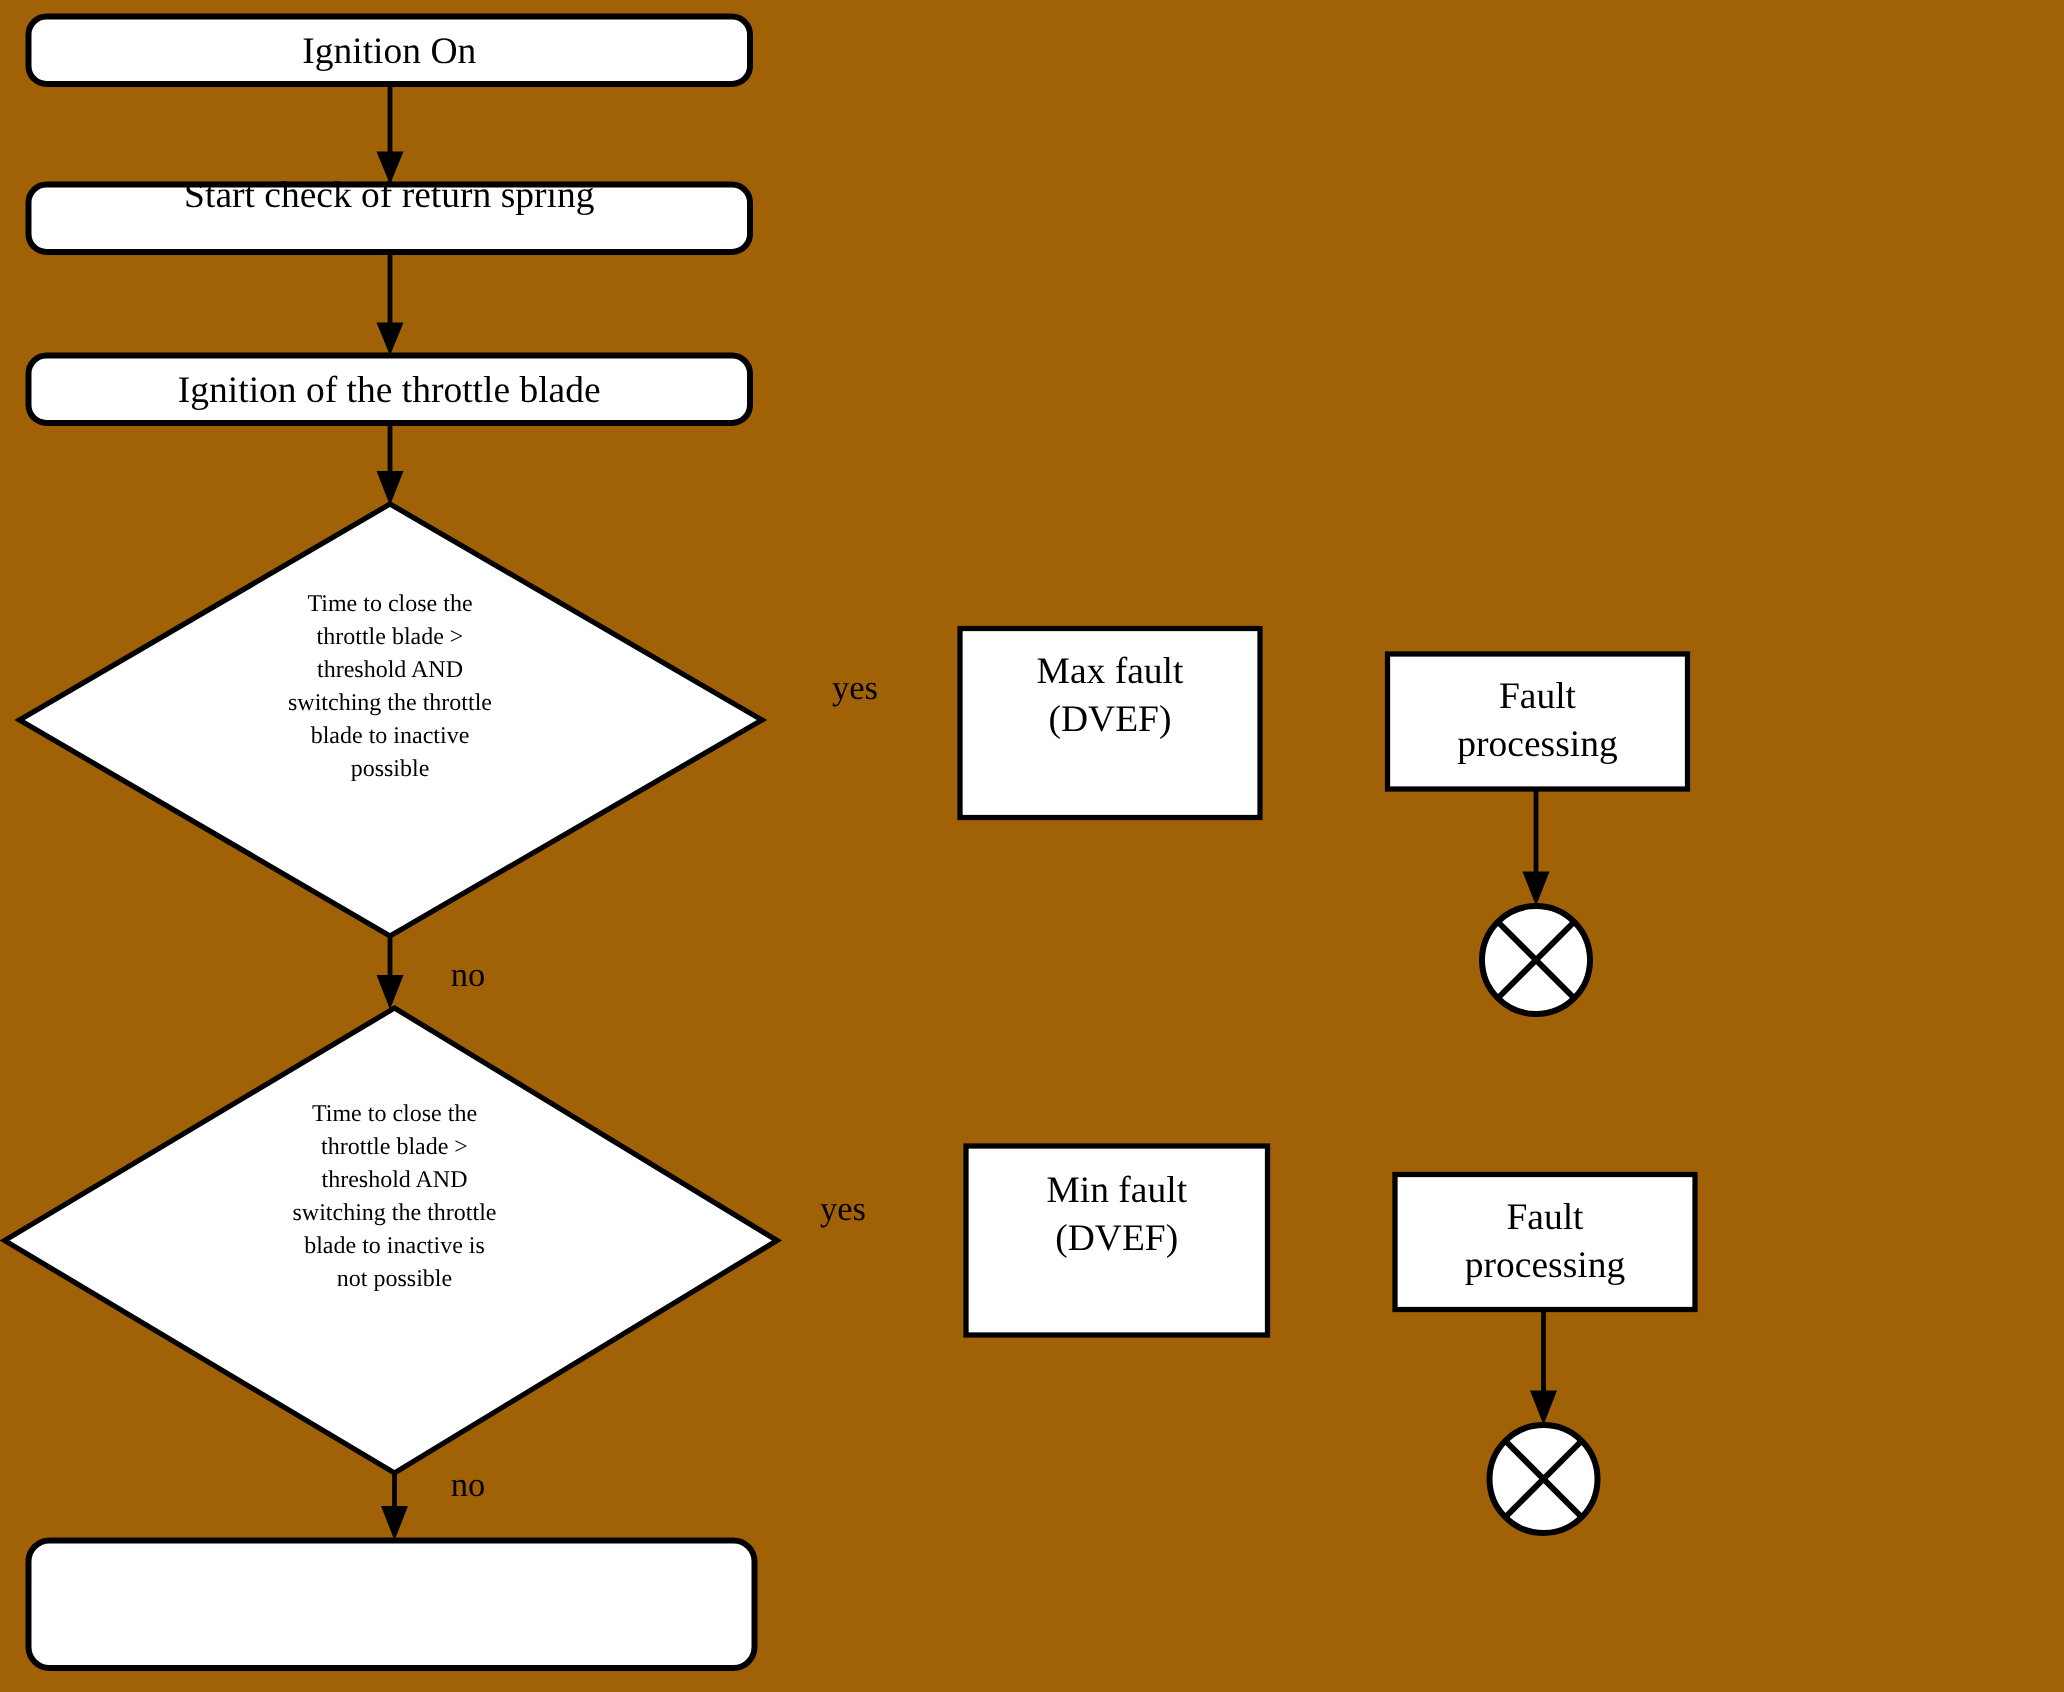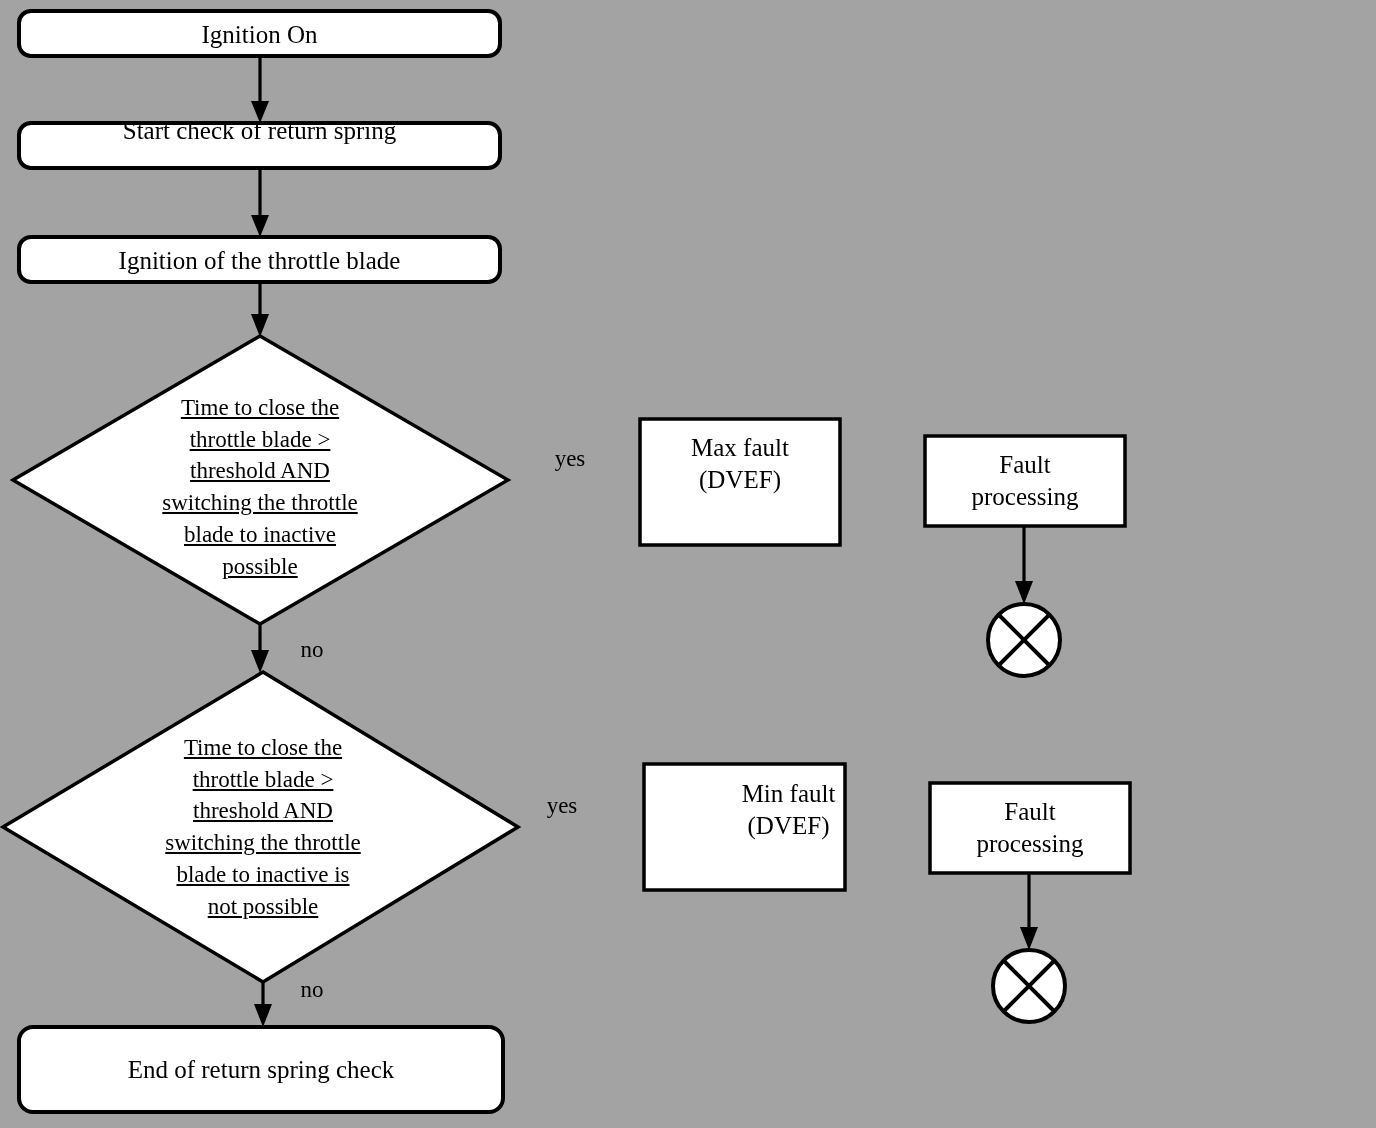--- a/index.html
+++ b/index.html
@@ -10,21 +10,21 @@
   body {
     width: 1376px;
     height: 1128px;
     font-family: "Liberation Serif", "DejaVu Serif", serif;
     overflow: hidden;
   }
   #flowchart-root {
     position: relative;
     width: 1376px;
     height: 1128px;
-    background: #a3a3a3;
+    background: #a16207;
   }
   svg.chart-svg {
     position: absolute;
     top: 0;
     left: 0;
     width: 1376px;
     height: 1128px;
     display: block;
   }
   .shape-stroke {
@@ -60,23 +60,22 @@
     color: #000000;
     font-family: "Liberation Serif", "DejaVu Serif", serif;
     line-height: 1.16;
     white-space: pre-line;
     pointer-events: none;
   }
   .proc-label {
     font-size: 25px;
   }
   .decision-label {
-    font-size: 23px;
+    font-size: 16px;
     line-height: 1.38;
-    text-decoration: underline;
   }
   .box-label {
     font-size: 25px;
     line-height: 1.28;
   }
   .edge-label {
     font-size: 23px;
   }
 </style>
 </head>
@@ -168,26 +167,25 @@
 blade to inactive
 possible</div>
 
   <div class="node-label decision-label" style="left:143px; top:732px; width:240px;">Time to close the
 throttle blade &gt;
 threshold AND
 switching the throttle
 blade to inactive is
 not possible</div>
 
-  <div class="node-label proc-label" style="left:19px; top:1055px; width:484px;">End of return spring check</div>
 
   <div class="node-label box-label" style="left:640px; top:432px; width:200px;">Max fault
 (DVEF)</div>
 
-  <div class="node-label box-label" style="left:644px; top:778px; width:201px;margin-left:44px;">Min fault
+  <div class="node-label box-label" style="left:644px; top:778px; width:201px;">Min fault
 (DVEF)</div>
 
   <div class="node-label box-label" style="left:925px; top:449px; width:200px;">Fault
 processing</div>
 
   <div class="node-label box-label" style="left:930px; top:796px; width:200px;">Fault
 processing</div>
 
   <div class="node-label edge-label" style="left:530px; top:446px; width:80px;">yes</div>
 

